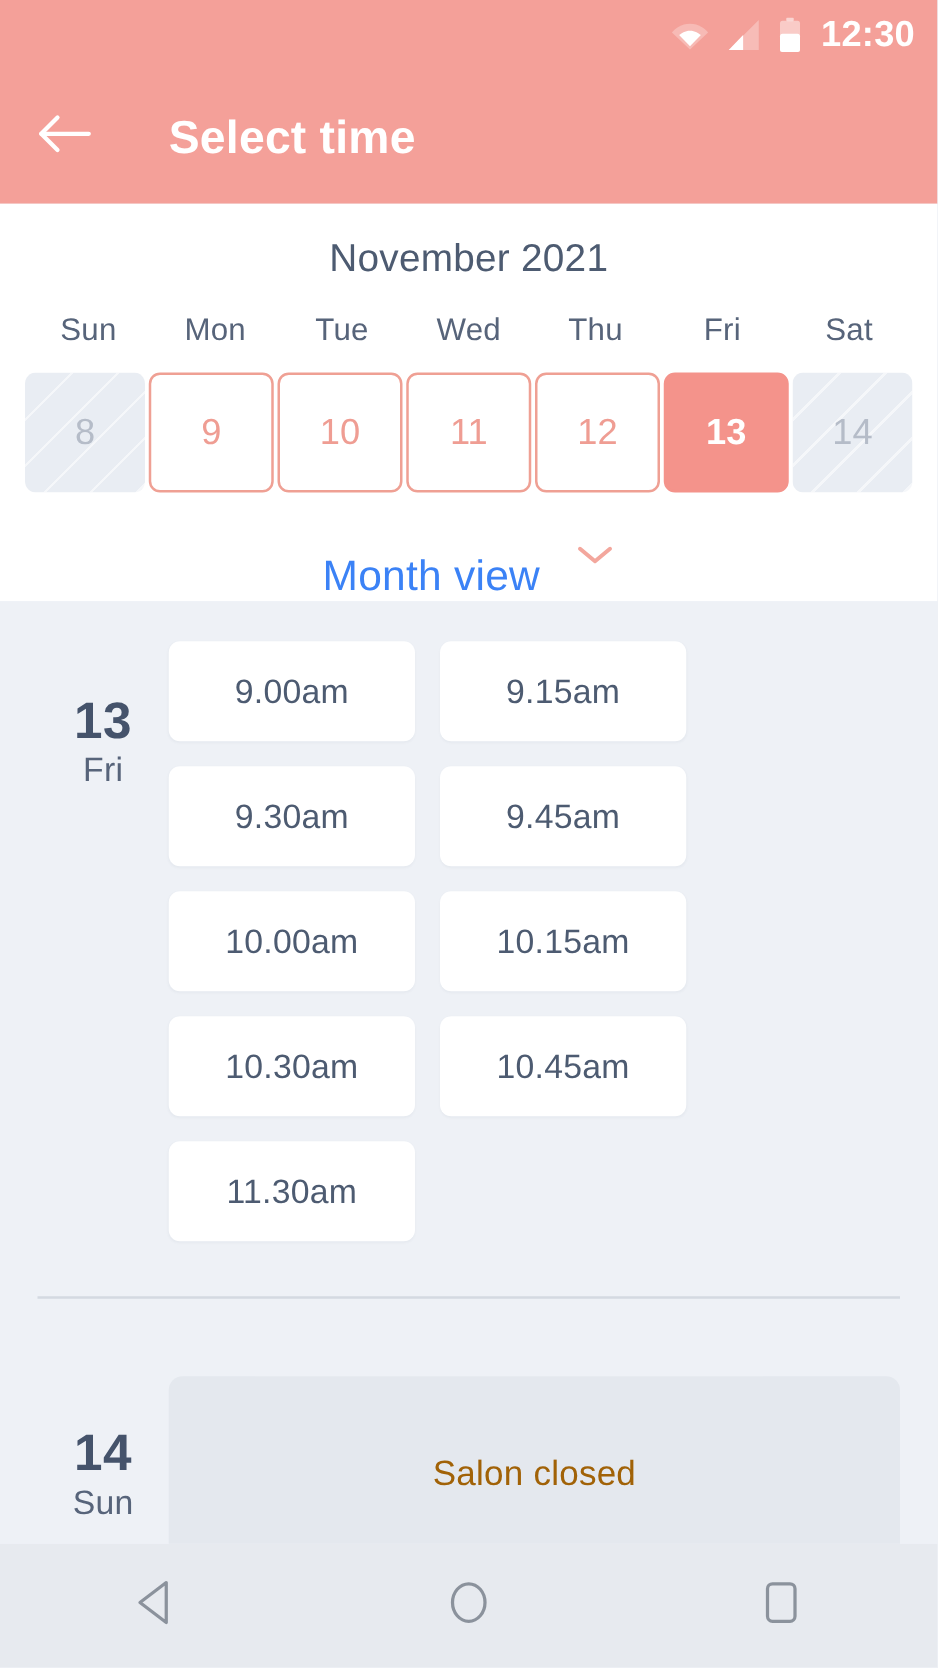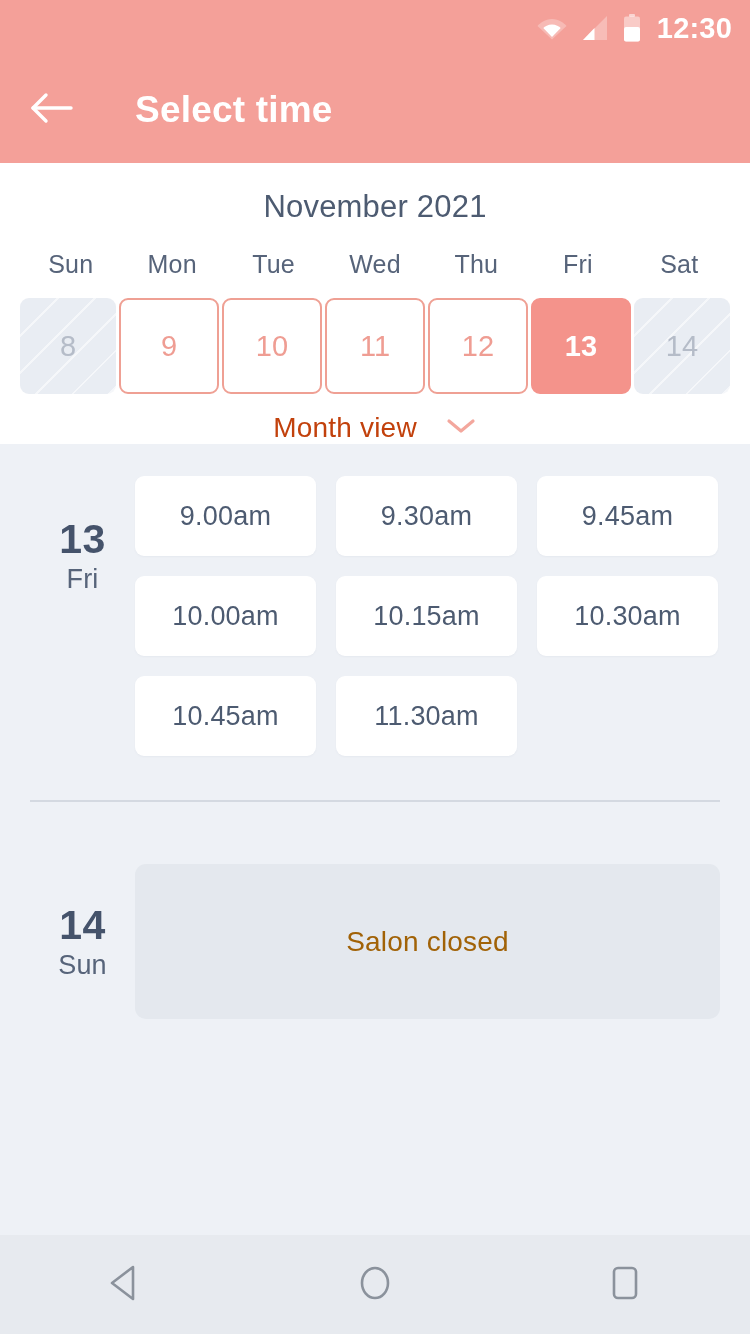--- a/index.html
+++ b/index.html
@@ -161,23 +161,24 @@
   .month-view-row {
     margin-top: 18px;
     display: flex;
     align-items: center;
     justify-content: center;
     gap: 28px;
     cursor: pointer;
   }
 
   .month-view-label {
-    font-size: 28px;
-    color: #c2410c;
-    letter-spacing: 0.2px;
+    font-size: 34px;
+    color: #3b82f6;
+    letter-spacing: 0.2px;
+    margin-top: 30px;
   }
 
   
   .slots-area {
     flex: 1 1 auto;
     background: #eef1f6;
     overflow: hidden;
     position: relative;
   }
 
@@ -213,21 +214,21 @@
 
   .slot-grid {
     flex: 1 1 auto;
     display: flex;
     flex-wrap: wrap;
     gap: 20px 20px;
     align-content: flex-start;
   }
 
   .slot-card {
-    width: 181px;
+    width: 197px;
     height: 80px;
     background: #ffffff;
     border-radius: 9px;
     display: flex;
     align-items: center;
     justify-content: center;
     font-size: 27px;
     color: #4d5b71;
     letter-spacing: 0.2px;
     cursor: pointer;
@@ -352,20 +353,21 @@
 
   <div class="slots-area">
 
     <div class="day-group first">
       <div class="day-label">
         <div class="day-label-num">13</div>
         <div class="day-label-dow">Fri</div>
       </div>
       <div class="slot-grid">
         <div class="slot-card">9.00am</div>
+        <div class="slot-card">9.15am</div>
         <div class="slot-card">9.30am</div>
         <div class="slot-card">9.45am</div>
         <div class="slot-card">10.00am</div>
         <div class="slot-card">10.15am</div>
         <div class="slot-card">10.30am</div>
         <div class="slot-card">10.45am</div>
         <div class="slot-card">11.30am</div>
       </div>
     </div>
 

